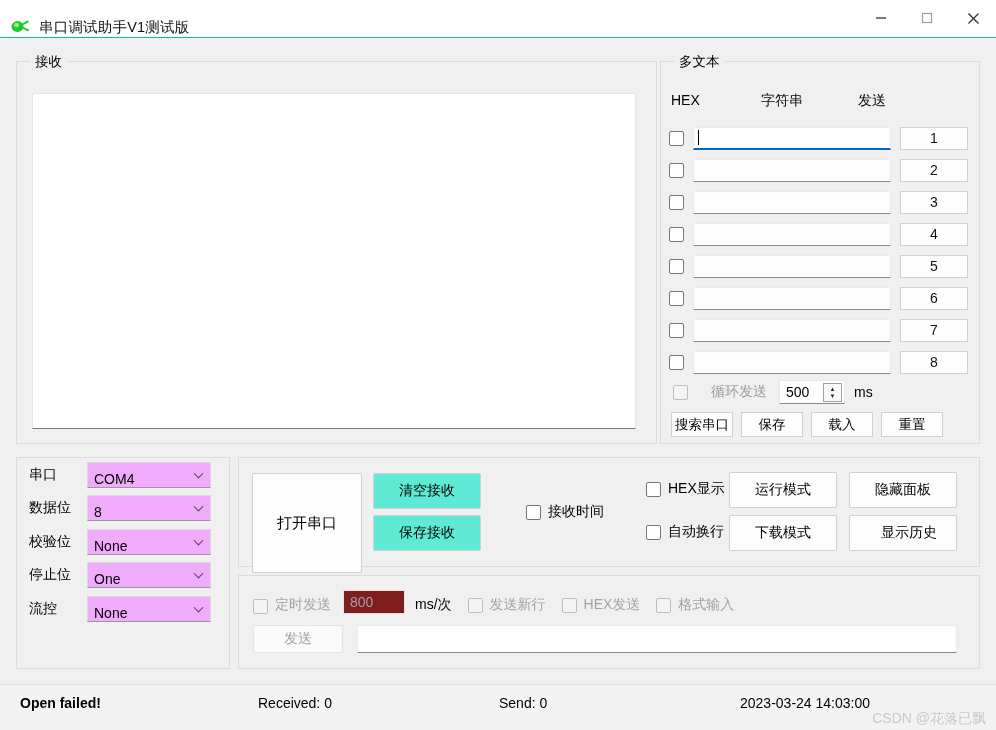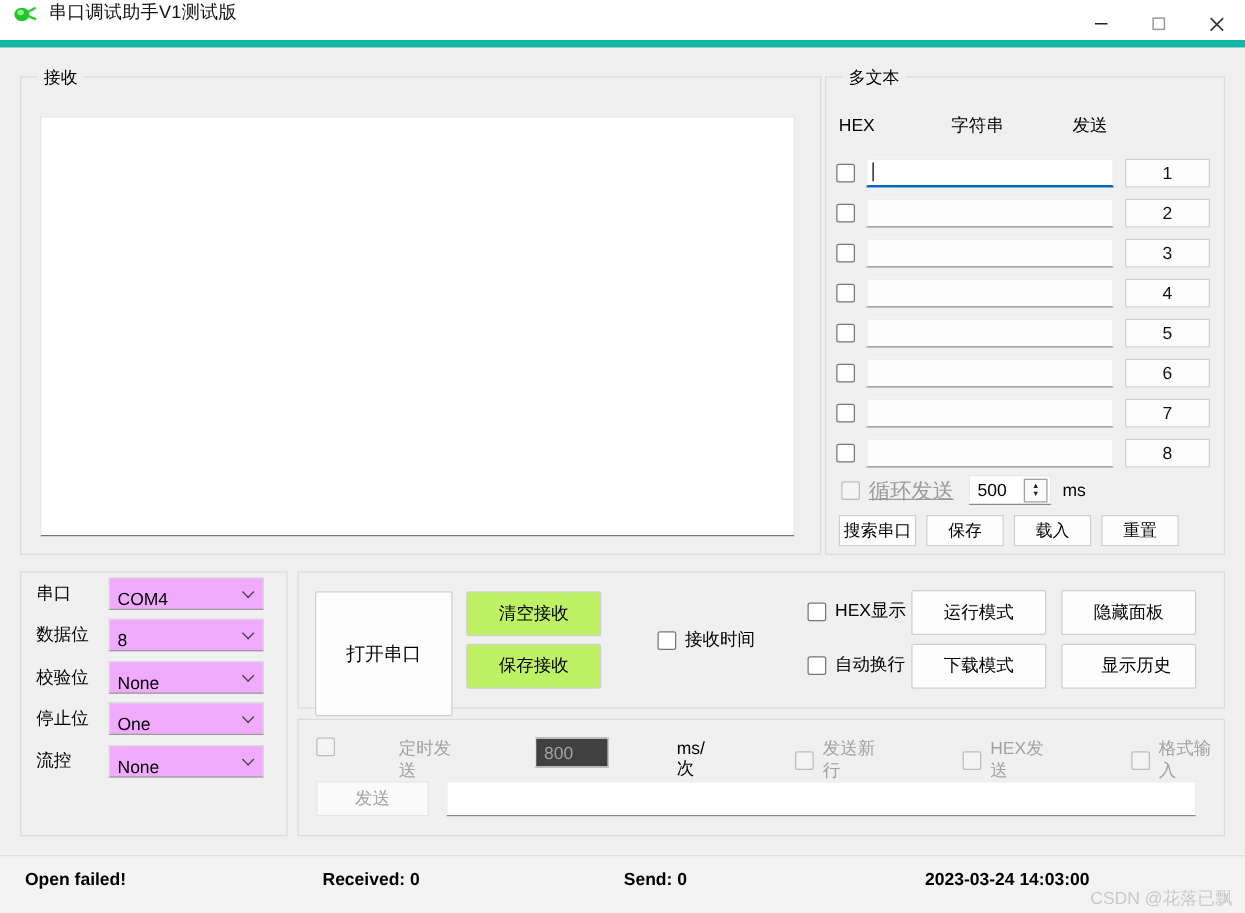--- a/index.html
+++ b/index.html
@@ -9,22 +9,22 @@
     background: #f0f0f0;
     font-family: "Liberation Sans", "DejaVu Sans", sans-serif;
     font-size: 13px; color: #000;
     overflow: hidden;
     position: relative;
   }
 
   
   .titlebar {
     height: 38px; background: #ffffff;
-    display: flex; align-items: flex-start;
-    border-bottom: 6px solid #14b8a6;
+    display: flex; align-items: flex-end;
+    border-bottom: 1px solid #14b8a6;
     position: relative;
   }
   .app-icon {
     width: 22px; height: 22px; margin-left: 9px; margin-right: 8px;
     position: relative; flex: none;
   }
   .app-title { font-size: 14.5px; color: #111; letter-spacing: .2px; }
   .win-buttons { margin-left: auto; display: flex; height: 38px; }
   .win-btn {
     width: 46px; height: 38px; display: flex; align-items: center; justify-content: center;
@@ -73,21 +73,21 @@
     width: 68px; height: 23px; margin-left: 9px;
     background: #fdfdfd; border: 1px solid #d0d0d0;
     display: flex; align-items: center; justify-content: center;
     font-size: 14px; color: #111;
   }
 
   
   .loop-row {
     position: absolute; top: 318px; left: 12px; display: flex; align-items: center;
   }
-  .loop-label { color: #9b9b9b; font-size: 17px; margin-left: 7px; text-decoration: underline; }
+  .loop-label { color: #9b9b9b; font-size: 14px; margin-left: 23px; }
   .spin {
     margin-left: 12px; width: 66px; height: 24px; background: #fff;
     border: 1px solid #e8e8e8; border-bottom: 1px solid #8a8a8a;
     display: flex; align-items: center; position: relative;
   }
   .spin-val { padding-left: 6px; font-size: 14px; }
   .spin-btns {
     position: absolute; right: 2px; top: 2px; width: 19px; height: 19px;
     border: 1px solid #a0a0a0; background: #fafafa;
     display: flex; flex-direction: column; align-items: center; justify-content: center;
@@ -119,21 +119,21 @@
 
   
   #ctrl-panel { left: 238px; top: 457px; width: 742px; height: 110px; }
   .open-btn {
     position: absolute; left: 13px; top: 15px; width: 110px; height: 100px;
     background: #fdfdfd; border: 1px solid #d0d0d0; border-radius: 2px;
     display: flex; align-items: center; justify-content: center; font-size: 15px;
   }
   .stack-btn {
     position: absolute; width: 108px; height: 36px;
-    background: #bef264; border: 1px solid #d0d0d0; border-radius: 2px;
+    background: #5eead4; border: 1px solid #d0d0d0; border-radius: 2px;
     display: flex; align-items: center; justify-content: center; font-size: 14px;
   }
   #btn-clear-recv { left: 134px; top: 15px; }
   #btn-save-recv { left: 134px; top: 57px; }
   .chk-inline {
     position: absolute; display: flex; align-items: center; font-size: 14px; margin-left: 37px;
   }
   .chk-inline .cbx { margin-right: 7px; }
   #chk-recv-time { left: 250px; top: 45px; }
   #chk-hex-show { left: 370px; top: 22px; }
@@ -143,25 +143,25 @@
     background: #fdfdfd; border: 1px solid #d0d0d0; border-radius: 2px;
     display: flex; align-items: center; justify-content: center; font-size: 14px;
   }
   #btn-run-mode { left: 490px; top: 14px; }
   #btn-hide-panel { left: 610px; top: 14px; }
   #btn-dl-mode { left: 490px; top: 57px; }
   #btn-show-hist { left: 610px; top: 57px; padding-left: 12px; }
 
   
   #send-panel { left: 238px; top: 575px; width: 742px; height: 94px; }
-  .send-opts { position: absolute; top: 14px; left: 14px; display: flex; align-items: flex-start; gap: 44px; }
+  .send-opts { position: absolute; top: 14px; left: 14px; display: flex; align-items: flex-end; }
   .dis-label { color: #a2a2a2; font-size: 14px; margin-left: 7px; }
   .num-box {
     width: 62px; height: 24px; margin-left: 12px;
-    background: #404040; border: 1px solid #e2e2e2;
+    background: #7f1d1d; border: 1px solid #e2e2e2;
     display: flex; align-items: center; padding-left: 6px;
     color: #a2a2a2; font-size: 14px;
   }
   .bold-lbl { font-weight: normal; margin-left: 10px; font-size: 14px; color: #000; }
   .opt-grp { display: flex; align-items: center; margin-left: 16px; }
   .send-row { position: absolute; top: 49px; left: 14px; display: flex; align-items: center; }
   .send-btn {
     width: 90px; height: 28px; background: #fafafa; border: 1px solid #e4e4e4;
     display: flex; align-items: center; justify-content: center;
     color: #a2a2a2; font-size: 14px;
@@ -169,21 +169,21 @@
   .send-input {
     width: 600px; height: 28px; margin-left: 14px; background: #fff;
     border: 1px solid #ececec; border-bottom: 1px solid #8a8a8a;
   }
 
   
   .statusbar {
     position: absolute; left: 0; bottom: 0; width: 996px; height: 46px;
     background: #f3f3f3; border-top: 1px solid #e0e0e0;
   }
-  .sb-item { position: absolute; top: 10px; font-size: 14px; font-weight: bold; }
+  .sb-item { position: absolute; top: 10px; font-size: 14px; }
   #sb-status { left: 20px; font-weight: bold; }
   #sb-received { left: 258px; }
   #sb-send { left: 499px; }
   #sb-time { left: 740px; }
   .watermark {
     position: absolute; right: 10px; bottom: 2px;
     font-size: 14px; color: #c9c9c9; white-space: nowrap;
   }
 </style>
 </head>

